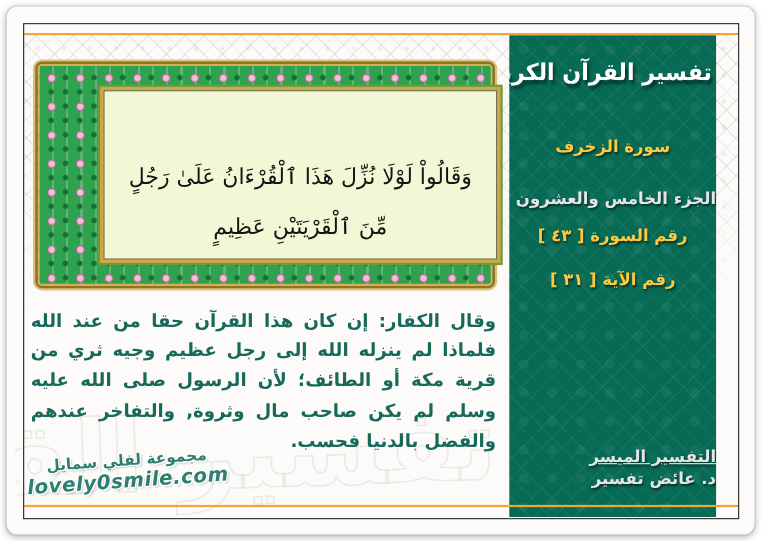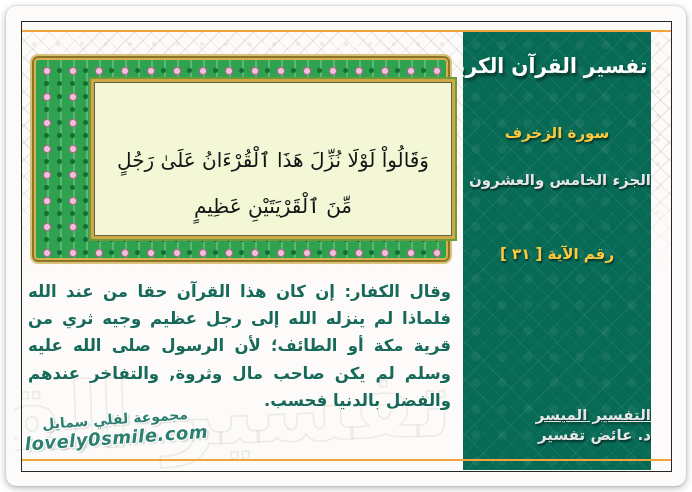--- a/index.html
+++ b/index.html
@@ -171,20 +171,21 @@
   <div class="watermark">
     <div class="wm-ar">مجموعة لفلي سمايل</div>
     <div class="wm-en">lovely0smile.com</div>
   </div>
 
   <aside class="sidebar">
 
     <div class="sb-item sb-title">تفسير القرآن الكريم</div>
     <div class="sb-item sb-yellow sb-surah-name">سورة الزخرف</div>
     <div class="sb-item sb-white sb-juz">الجزء الخامس والعشرون</div>
+    <div class="sb-item sb-yellow sb-surah-number">رقم السورة [ ٤٣ ]</div>
     <div class="sb-item sb-yellow sb-ayah-number">رقم الآية [ ٣١ ]</div>
     <div class="sb-item sb-white sb-source">التفسير الميسر</div>
     <div class="sb-item sb-white sb-author">د. عائض تفسير</div>
   </aside>
 
   <div class="rule bottom"></div>
 
   <div class="inner-border"></div>
 
 </div>

